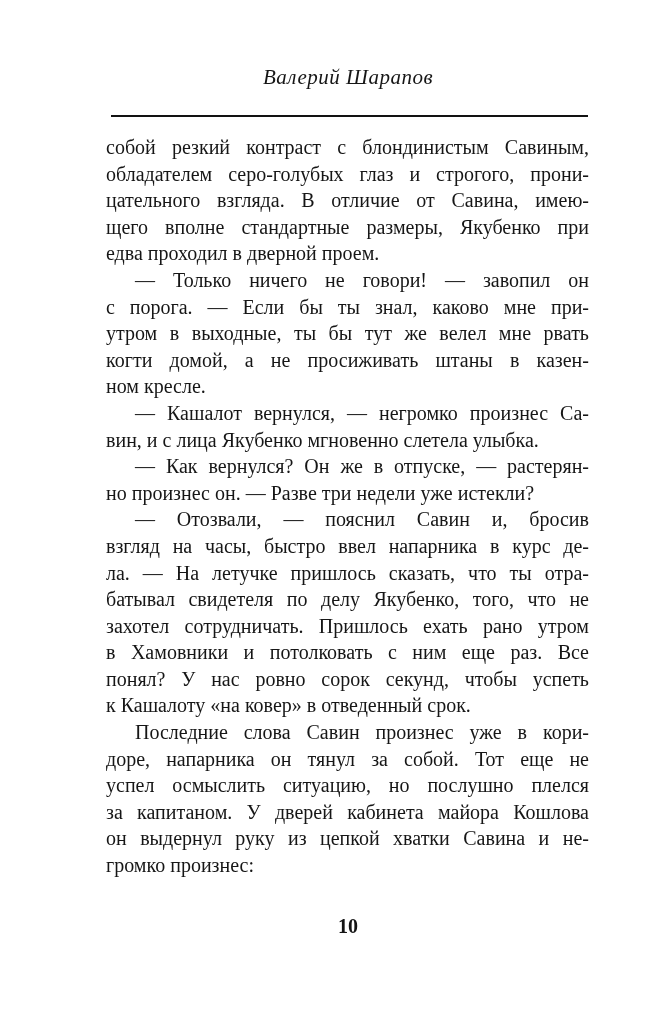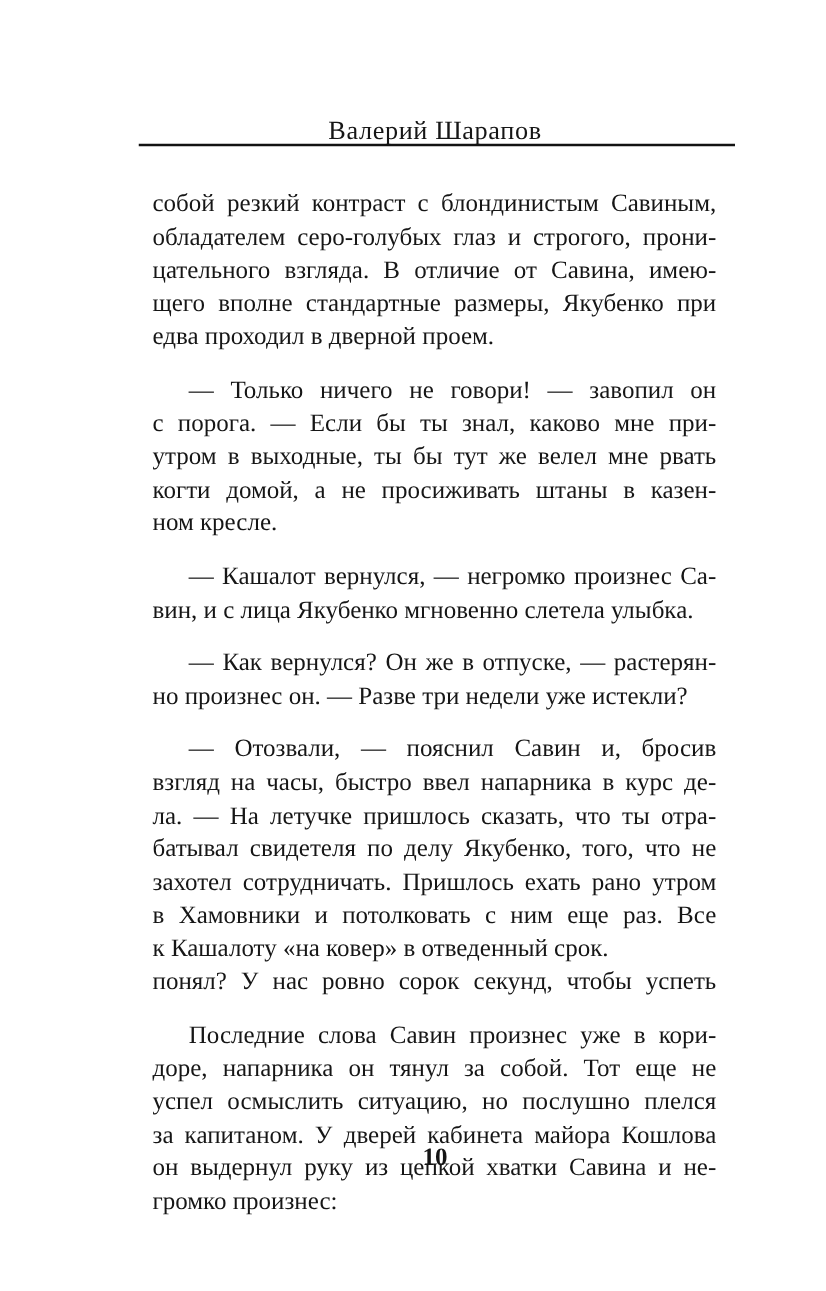--- a/index.html
+++ b/index.html
@@ -11,45 +11,46 @@
     position: relative;
     width: 661px;
     height: 1033px;
     background: #ffffff;
     overflow: hidden;
     font-family: "Liberation Serif", "DejaVu Serif", serif;
     color: #141414;
   }
   .running-header {
     position: absolute;
-    top: 92px;
+    top: 65px;
     left: 107px;
     width: 482px;
     text-align: center;
+    font-style: italic;
     font-size: 21px;
     line-height: 24px;
     letter-spacing: 0.5px;
     color: #161616;
   }
   .header-rule {
     position: absolute;
     top: 115px;
     left: 111px;
     width: 477px;
     height: 2px;
     background: #121212;
   }
   .text-block {
     position: absolute;
     top: 134px;
     left: 106px;
     width: 483px;
   }
   .para {
-    margin: 16px;
+    margin: 0;
     padding: 0;
   }
   .line {
     font-size: 20px;
     line-height: 26.6px;
     text-align: justify;
     text-align-last: justify;
     color: #161616;
   }
   .line.last {
@@ -99,22 +100,22 @@
         <div class="line indent">— Как вернулся? Он же в отпуске, — растерян-</div>
         <div class="line last">но произнес он. — Разве три недели уже истекли?</div>
       </div>
       <div class="para">
         <div class="line indent">— Отозвали, — пояснил Савин и, бросив</div>
         <div class="line">взгляд на часы, быстро ввел напарника в курс де-</div>
         <div class="line">ла. — На летучке пришлось сказать, что ты отра-</div>
         <div class="line">батывал свидетеля по делу Якубенко, того, что не</div>
         <div class="line">захотел сотрудничать. Пришлось ехать рано утром</div>
         <div class="line">в Хамовники и потолковать с ним еще раз. Все</div>
+        <div class="line">понял? У нас ровно сорок секунд, чтобы успеть</div>
         <div class="line last">к Кашалоту «на ковер» в отведенный срок.</div>
-        <div class="line">понял? У нас ровно сорок секунд, чтобы успеть</div>
       </div>
       <div class="para">
         <div class="line indent">Последние слова Савин произнес уже в кори-</div>
         <div class="line">доре, напарника он тянул за собой. Тот еще не</div>
         <div class="line">успел осмыслить ситуацию, но послушно плелся</div>
         <div class="line">за капитаном. У дверей кабинета майора Кошлова</div>
         <div class="line">он выдернул руку из цепкой хватки Савина и не-</div>
         <div class="line last">громко произнес:</div>
       </div>
     </div>

